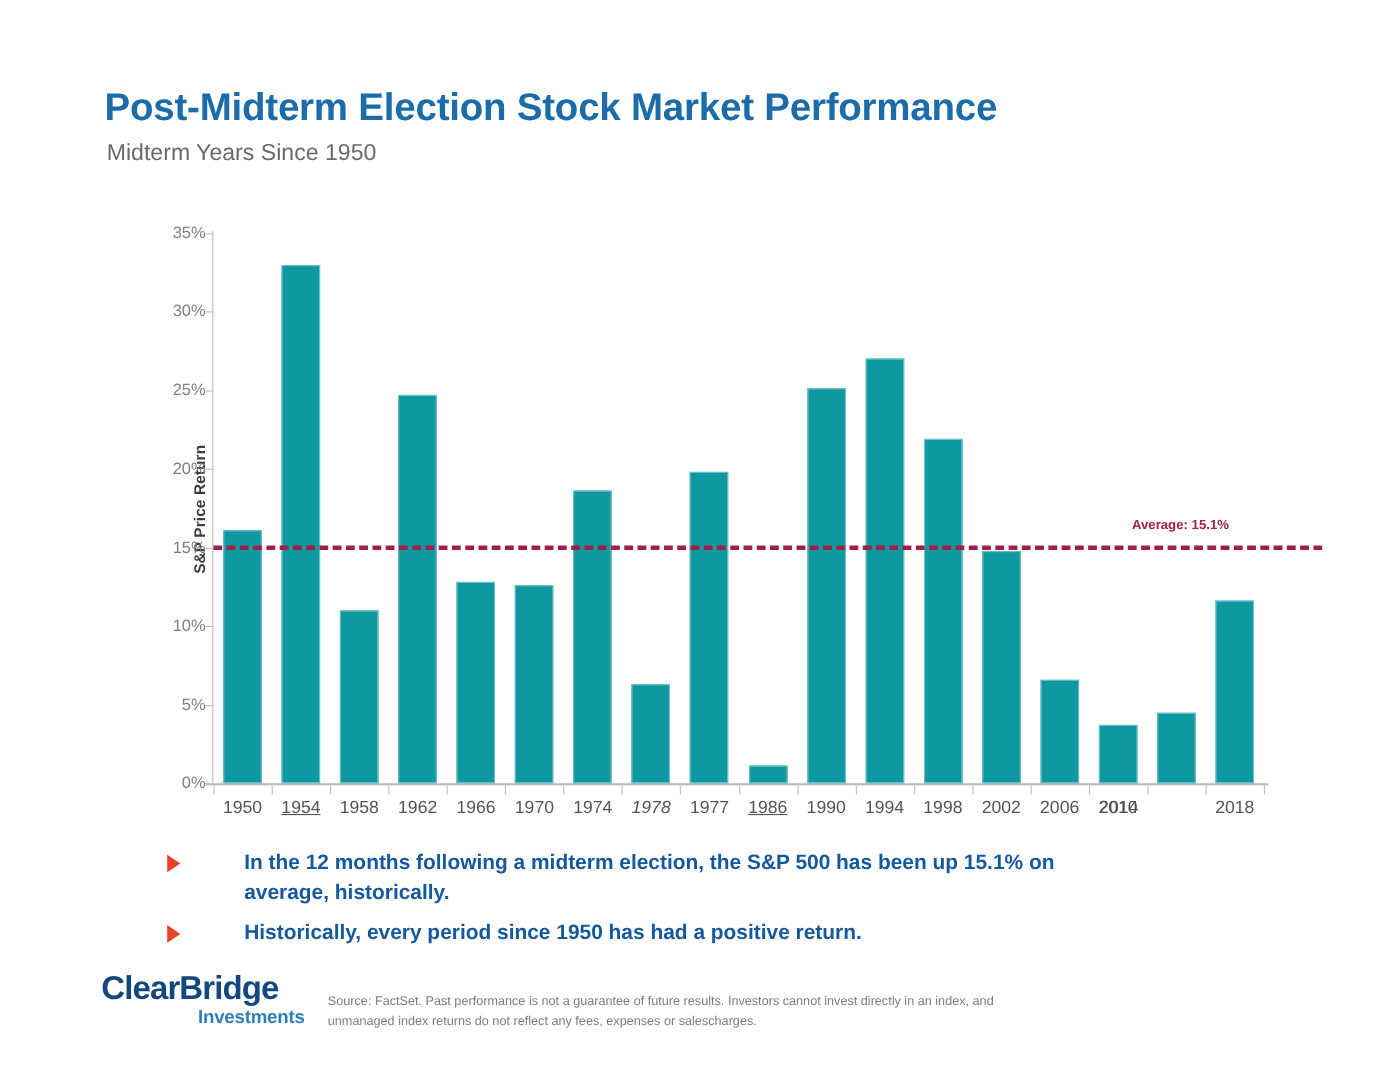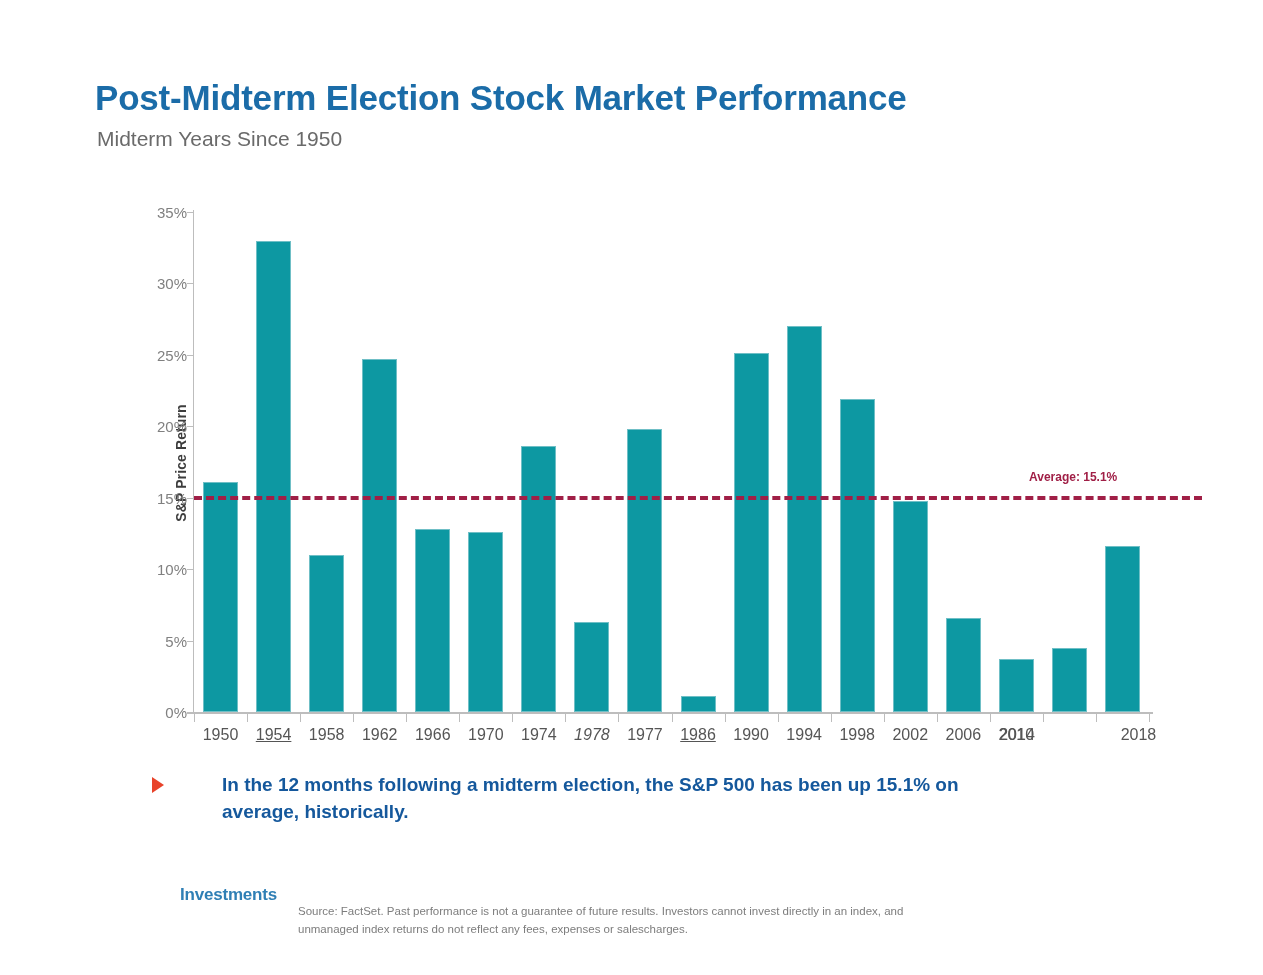--- a/index.html
+++ b/index.html
@@ -300,36 +300,41 @@
       <div class="x-tick-label" style="left: 397.917px; font-style: italic;">1978</div>
       <div class="x-tick-label" style="left: 450.972px;">1977</div>
       <div class="x-tick-label" style="left: 504.028px; text-decoration: underline;">1986</div>
       <div class="x-tick-label" style="left: 557.083px;">1990</div>
       <div class="x-tick-label" style="left: 610.139px;">1994</div>
       <div class="x-tick-label" style="left: 663.194px;">1998</div>
       <div class="x-tick-label" style="left: 716.25px;">2002</div>
       <div class="x-tick-label" style="left: 769.306px;">2006</div>
       <div class="x-tick-label" style="left: 822.361px;">2010</div>
       <div class="x-tick-label" style="left: 823px;">2014</div>
-      <div class="x-tick-label" style="left: 928.472px; margin-left: 16px;">2018</div>
+      <div class="x-tick-label" style="left: 928.472px;">2018</div>
     </div>
 <div class="y-tick-mark" style="top: 517px;"></div>
     <div class="y-tick-mark" style="top: 445.571px;"></div>
     <div class="y-tick-mark" style="top: 374.143px;"></div>
     <div class="y-tick-mark" style="top: 302.714px;"></div>
     <div class="y-tick-mark" style="top: 231.286px;"></div>
     <div class="y-tick-mark" style="top: 159.857px;"></div>
     <div class="y-tick-mark" style="top: 88.4286px;"></div>
     <div class="y-tick-mark" style="top: 17px;"></div>
   </div>
 
 <div id="bullets">
     <div class="bullet-row">
       <div class="bullet-marker"></div>
       <div class="bullet-text">In the 12 months following a midterm election, the S&amp;P 500 has been up 15.1% on average, historically.</div>
     </div>
+    <div class="bullet-row">
+      <div class="bullet-marker"></div>
+      <div class="bullet-text">Historically, every period since 1950 has had a positive return.</div>
+    </div>
   </div>
 
 <div id="logo">
+  <div id="logo-main">ClearBridge</div>
   <div id="logo-sub">Investments</div>
 </div>
 
 <div id="source-note">Source: FactSet. Past performance is not a guarantee of future results. Investors cannot invest directly in an index, and unmanaged index returns do not reflect any fees, expenses or salescharges.</div>
 
 </body></html>

